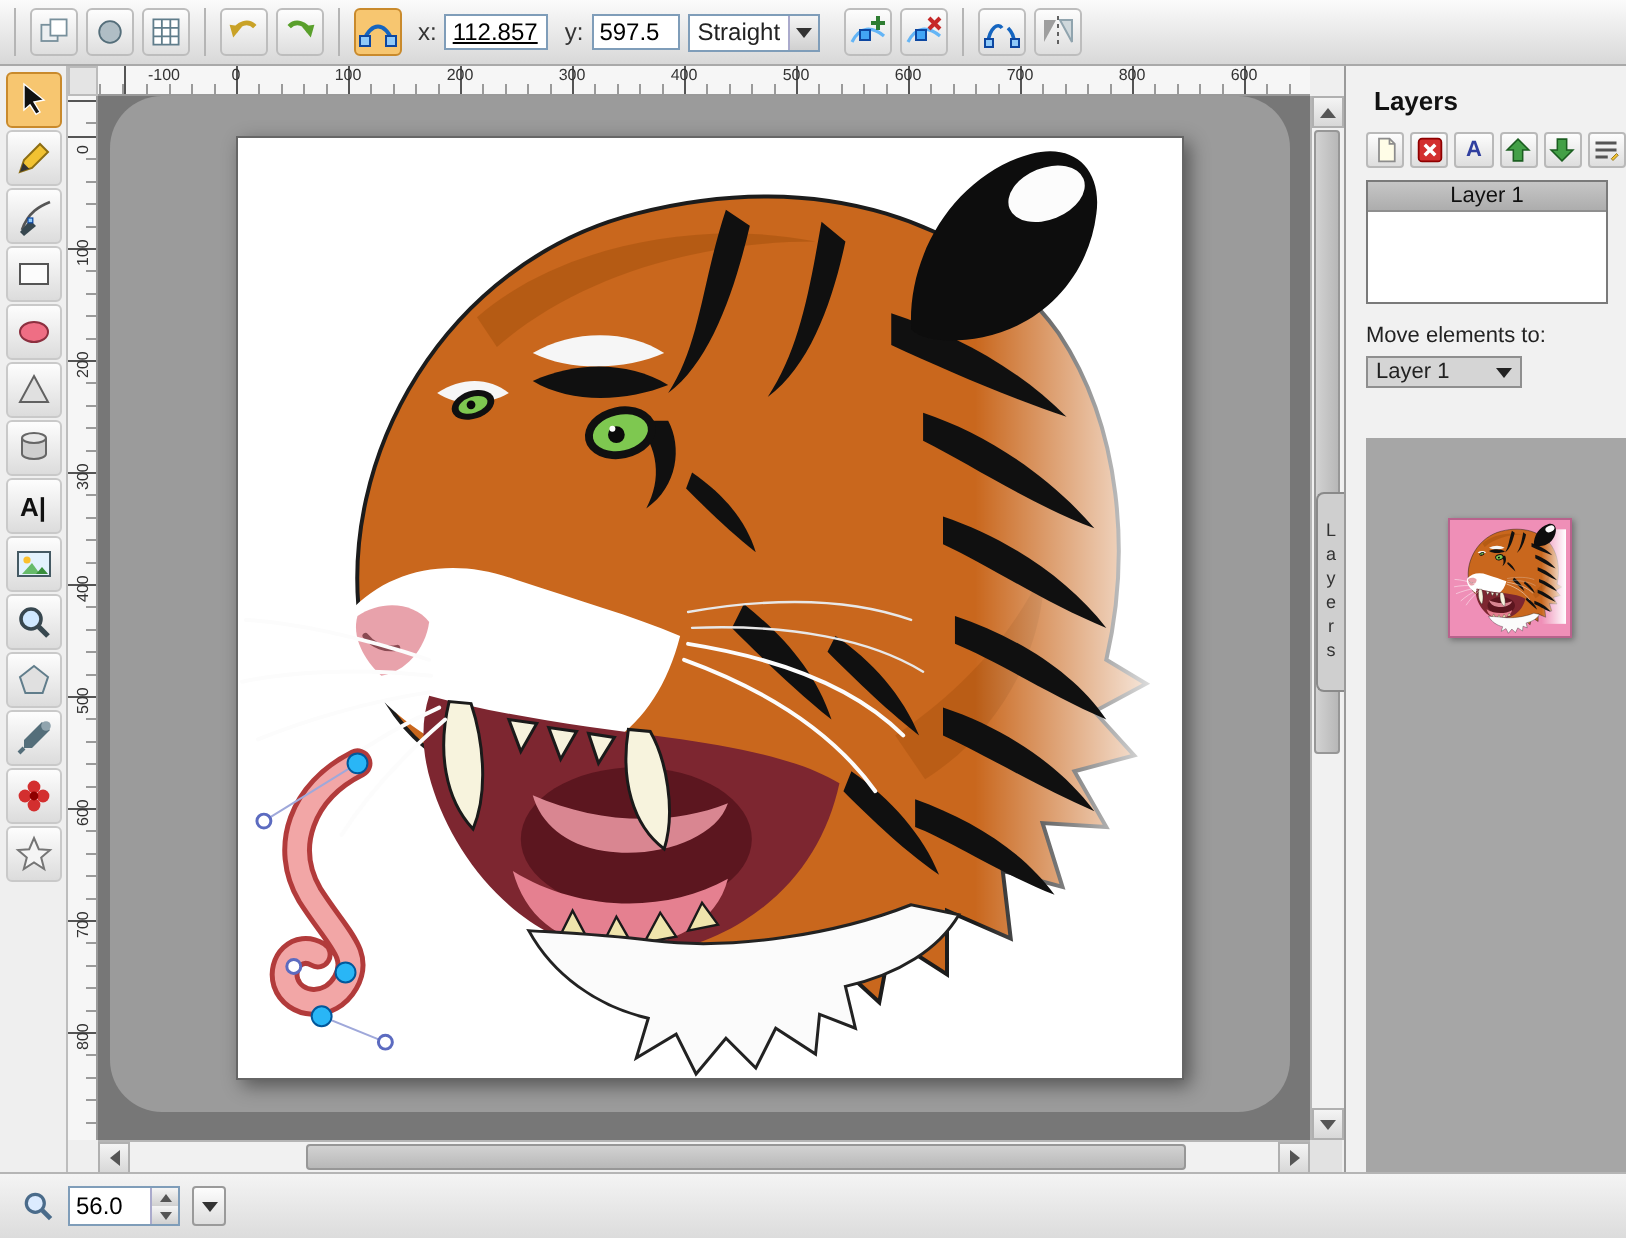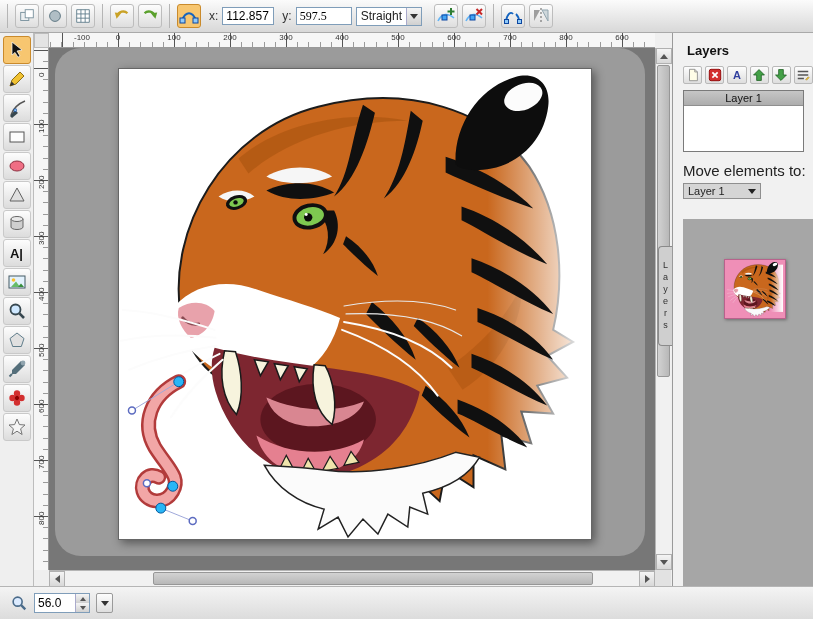--- a/index.html
+++ b/index.html
@@ -76,21 +76,21 @@
   
   .rightpanel { position:absolute; left:672px; top:33px; width:141px; height:553px; background:#f1f1f1;
     border-left:1px solid #9a9a9a; z-index:25; }
   .lp-title { font-weight:bold; font-size:13px; color:#111; margin:10px 0 8px 14px; }
   .lp-btns { display:flex; gap:3px; margin:0 0 6px 10px; }
   .lp-btn { width:20px; height:18px; border:1px solid #b9b9b9; border-radius:2px;
     background:linear-gradient(#fdfdfd,#dedede); display:flex; align-items:center; justify-content:center; cursor:pointer; font-size:10px; }
   .layerlist { margin-left:10px; width:121px; border:1px solid #7a7a7a; background:#fff; height:62px; }
   .layerrow { height:15px; background:linear-gradient(#c6c6c6,#adadad); border-bottom:1px solid #8f8f8f;
     font-size:11px; text-align:center; line-height:15px; color:#111; cursor:pointer; }
-  .lp-movelbl { font-size:15px; color:#222; margin:10px 0 4px 10px; }
+  .lp-movelbl { font-size:11px; color:#222; margin:10px 0 4px 10px; }
   .lp-movesel { margin-left:10px; width:78px; height:16px; background:#d5d5d5; border:1px solid #8f8f8f;
     display:flex; align-items:center; font-size:11px; cursor:pointer; }
   .lp-movesel .txt { flex:1; padding-left:4px; }
   .lp-movesel .tri-d { margin-right:4px; border-top-color:#222; }
   .previewpanel { position:absolute; left:10px; top:186px; right:0; bottom:0; background:#a6a6a6; }
   .thumb { position:absolute; left:41px; top:40px; width:62px; height:60px; background:#ef8fb7; border:1px solid #b8628c;
     box-shadow:1px 1px 3px rgba(0,0,0,0.35); }
 
   
   .sidetab { position:absolute; left:658px; top:246px; width:14px; height:100px; background:#cfcfcf;
@@ -230,23 +230,23 @@
 
     <div class="btn24 active">
       <svg width="20" height="20" viewBox="0 0 20 20">
         <path d="M3,14 C7,5 13,5 17,14" fill="none" stroke="#1565c0" stroke-width="2"></path>
         <rect x="1" y="12" width="5" height="5" fill="#90caf9" stroke="#0d47a1"></rect>
         <rect x="14" y="12" width="5" height="5" fill="#90caf9" stroke="#0d47a1"></rect>
       </svg>
     </div>
 
     <span class="coordlbl">x:</span>
-    <input class="txtin" style="width: 52px;" value="112.857">
+    <input class="txtin" style="width: 52px; text-decoration: underline;" value="112.857">
     <span class="coordlbl">y:</span>
-    <input class="txtin" style="width: 56px; font-family: Liberation Serif, serif;" value="597.5">
+    <input class="txtin" style="width: 44px;" value="597.5">
 
     <div class="sel" style="width:66px">
       <span class="txt">Straight</span>
       <span class="arr">
           <span class="tri-d"></span>
         </span>
     </div>
 
     <div class="btn24" style="margin-left:8px">
       <svg width="20" height="20" viewBox="0 0 20 20">

